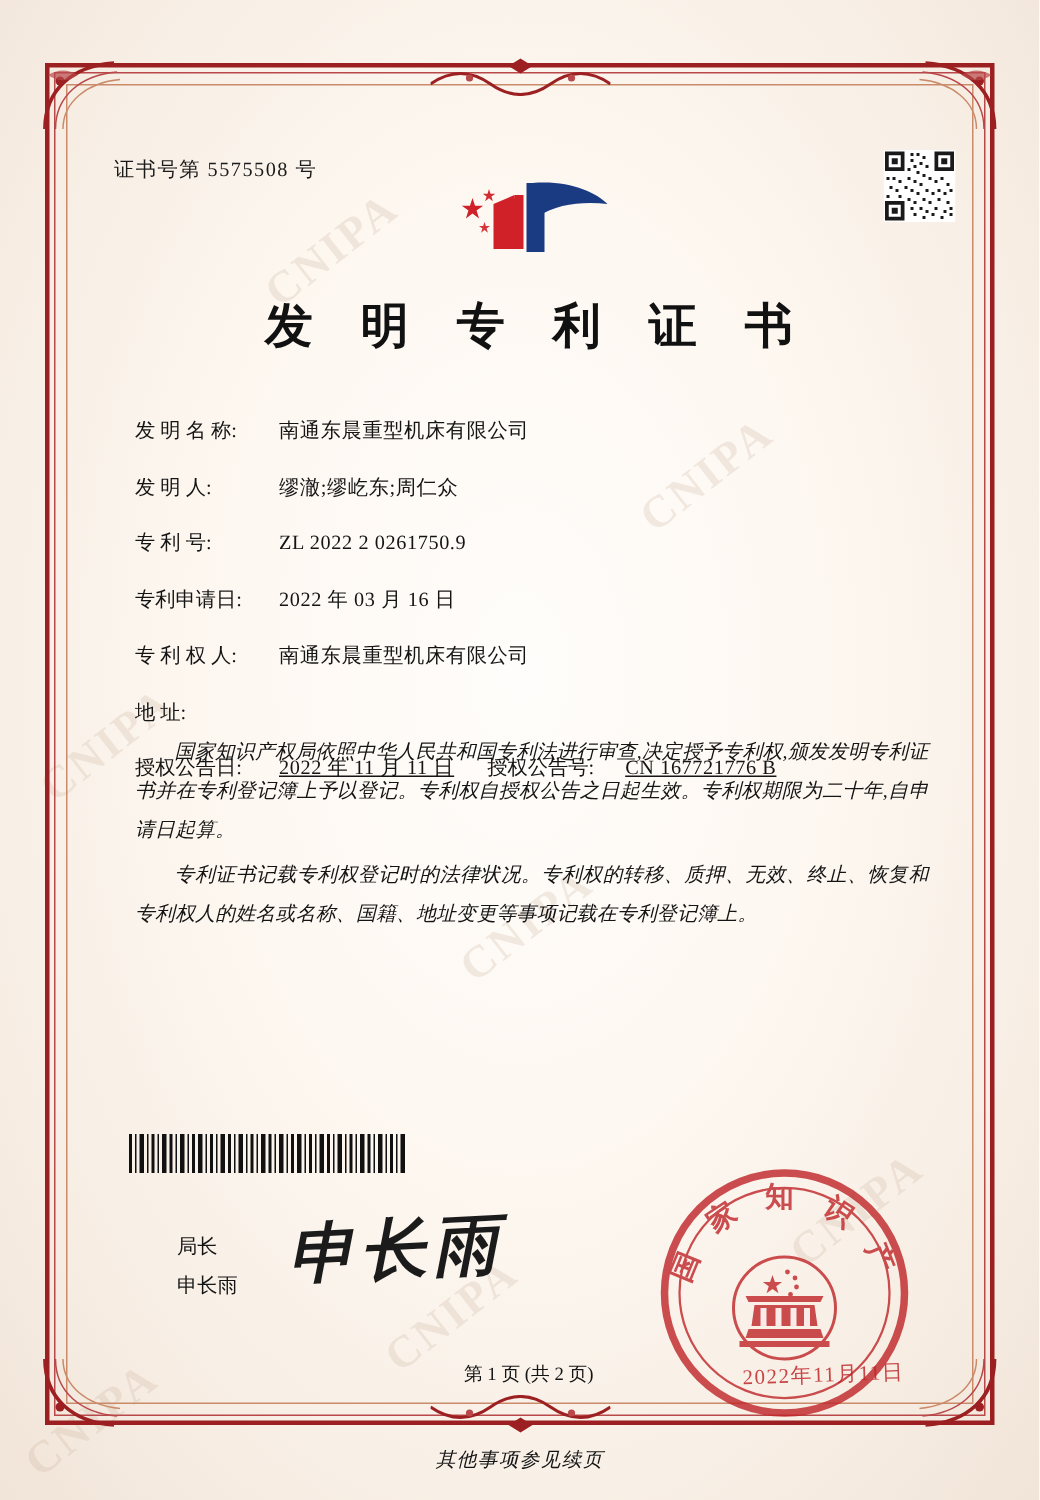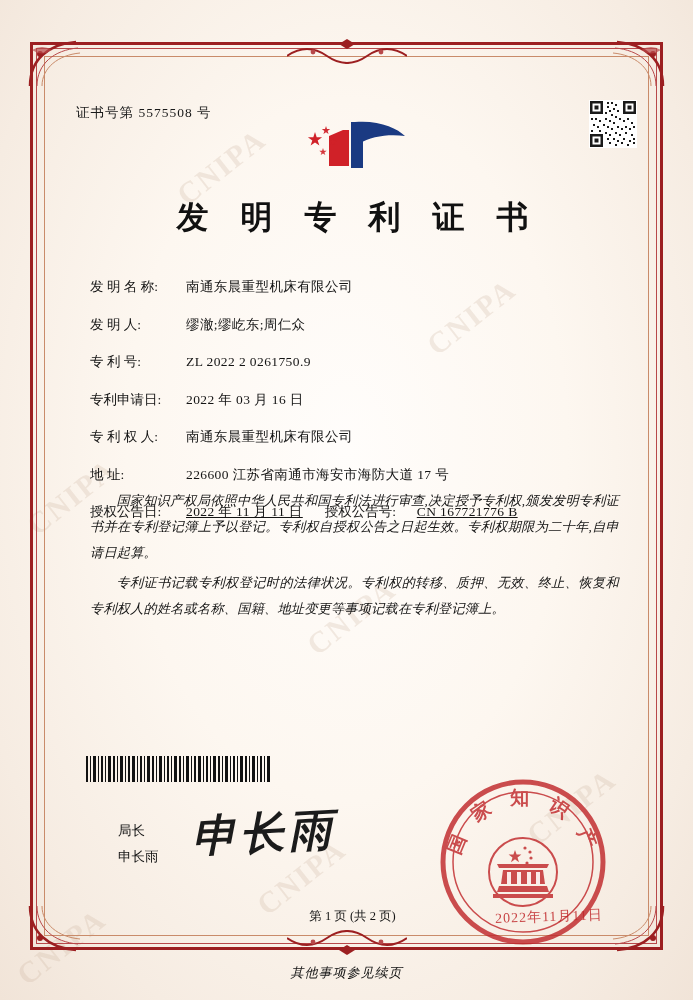--- a/index.html
+++ b/index.html
@@ -453,21 +453,20 @@
       <div class="field-row">
         <div class="f-label">专利申请日:</div>
         <div class="f-value">2022 年 03 月 16 日</div>
       </div>
       <div class="field-row">
         <div class="f-label">专 利 权 人:</div>
         <div class="f-value">南通东晨重型机床有限公司</div>
       </div>
       <div class="field-row">
         <div class="f-label">地 址:</div>
-        <div class="f-value">226600 江苏省南通市海安市海防大道 17 号</div>
       </div>
       <div class="field-row double">
         <div class="f-label">授权公告日:</div>
         <div class="f-value2">2022 年 11 月 11 日</div>
         <div class="f-label2">授权公告号:</div>
         <div class="f-value2">CN 167721776 B</div>
       </div>
     </div>
 
     <div class="paras">

